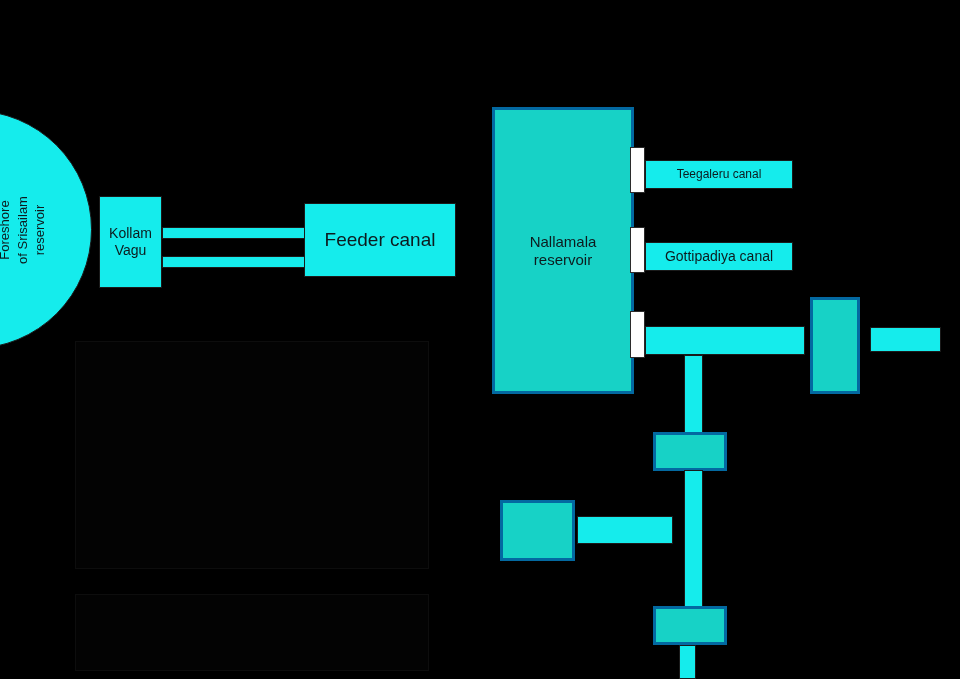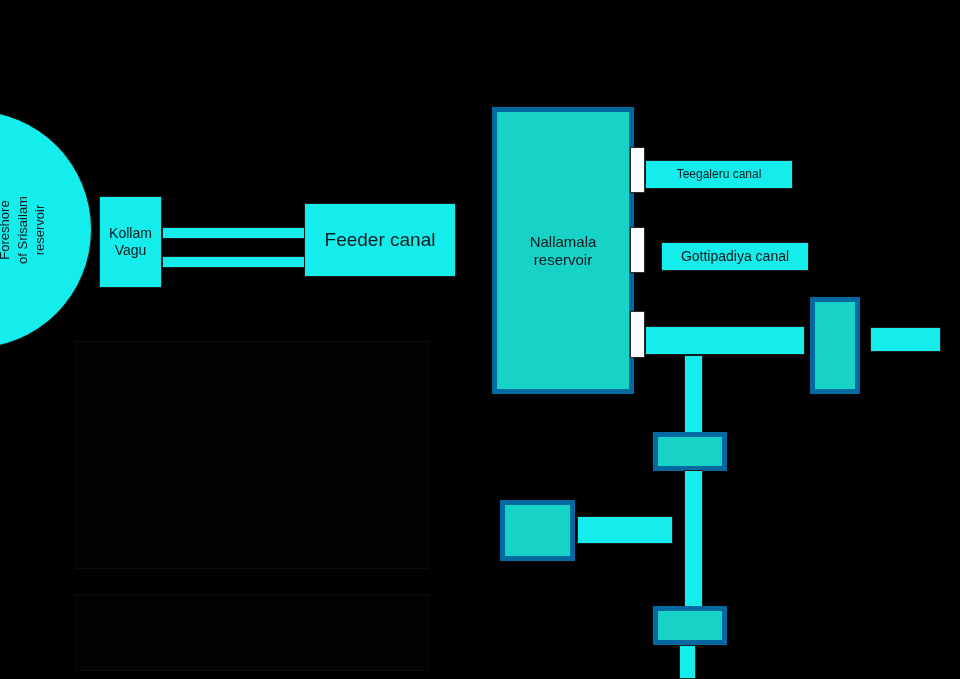--- a/index.html
+++ b/index.html
@@ -29,21 +29,21 @@
     white-space: pre-line;
   }
   
   .fill-cyan {
     background: #15ecec;
     border: 1px solid #1a1a1a;
   }
   
   .fill-teal {
     background: #17d2c6;
-    border: 5px solid #0369a1;
+    border: 3px solid #0369a1;
   }
   .fill-white {
     background: #fefefe;
     border: 1px solid #2a2a2a;
   }
   
   .fill-dark {
     background: #030303;
     border: 1px solid #0d0d0d;
   }
@@ -80,21 +80,21 @@
   #link-upper { left: 162px; top: 227px; width: 144px; height: 12px; }
   #link-lower { left: 162px; top: 256px; width: 144px; height: 12px; }
 
   #nallamala-reservoir { left: 492px; top: 107px; width: 142px; height: 287px; font-size: 15px; }
 
   #sluice-gate-1 { left: 630px; top: 147px; width: 15px; height: 46px; }
   #sluice-gate-2 { left: 630px; top: 227px; width: 15px; height: 46px; }
   #sluice-gate-3 { left: 630px; top: 311px; width: 15px; height: 47px; }
 
   #teegaleru-canal   { left: 645px; top: 160px; width: 148px; height: 29px; font-size: 12px; }
-  #gottipadiya-canal { left: 645px; top: 242px; width: 148px; height: 29px; font-size: 14px; margin-left: 16px; }
+  #gottipadiya-canal { left: 645px; top: 242px; width: 148px; height: 29px; font-size: 14px; }
   #main-canal        { left: 645px; top: 326px; width: 160px; height: 29px; }
 
   #right-structure   { left: 810px; top: 297px; width: 50px; height: 97px; }
   #right-outlet      { left: 870px; top: 327px; width: 71px; height: 25px; }
 
   #branch-conduit-1  { left: 684px; top: 355px; width: 19px; height: 79px; }
   #branch-structure-1{ left: 653px; top: 432px; width: 74px; height: 39px; }
   #branch-conduit-2  { left: 684px; top: 470px; width: 19px; height: 137px; }
   #branch-structure-2{ left: 653px; top: 606px; width: 74px; height: 39px; }
   #branch-conduit-3  { left: 679px; top: 645px; width: 17px; height: 34px; }

